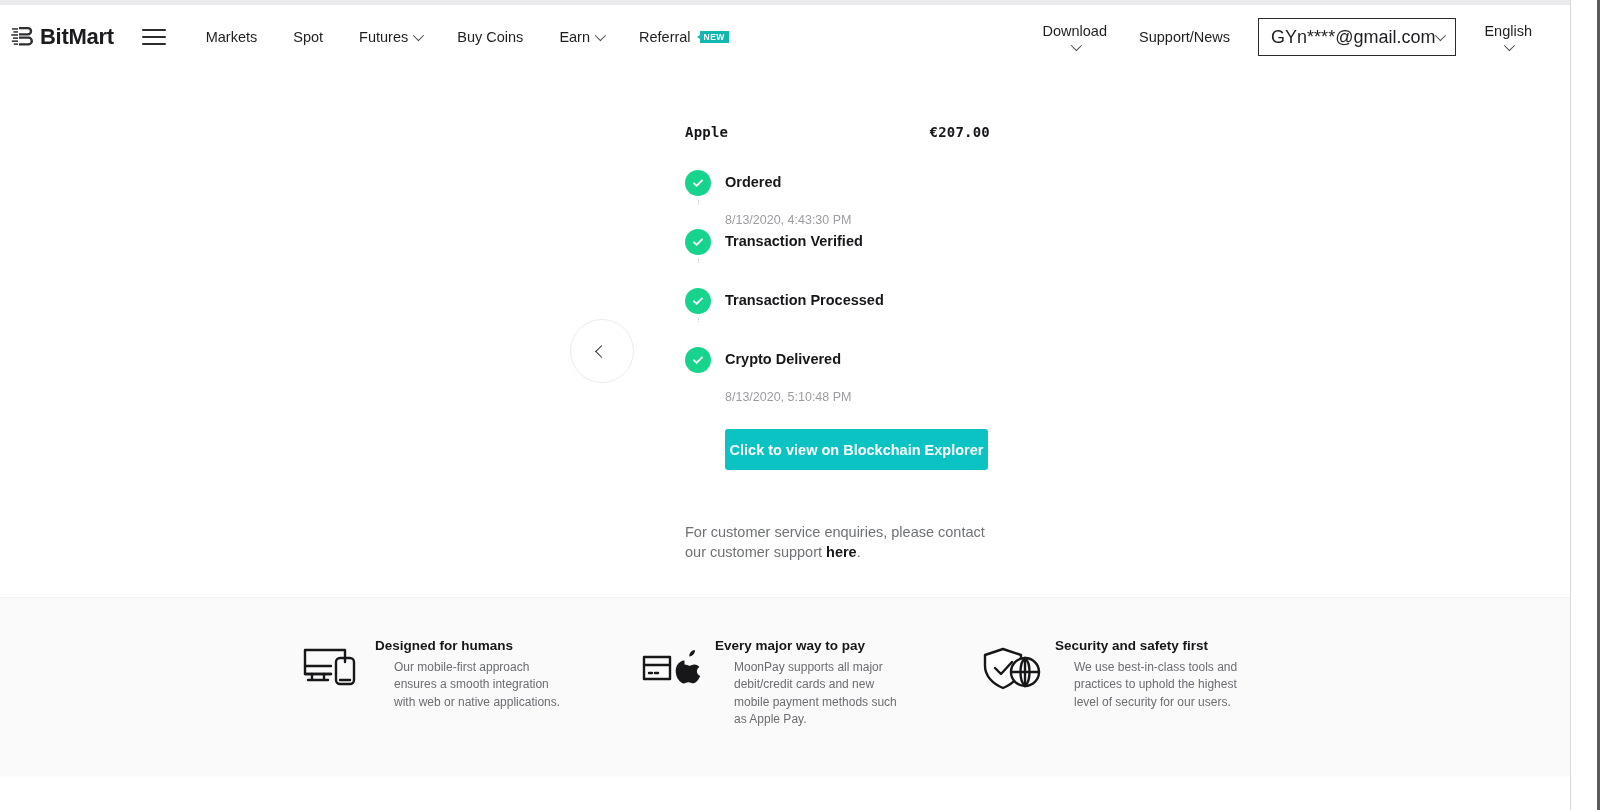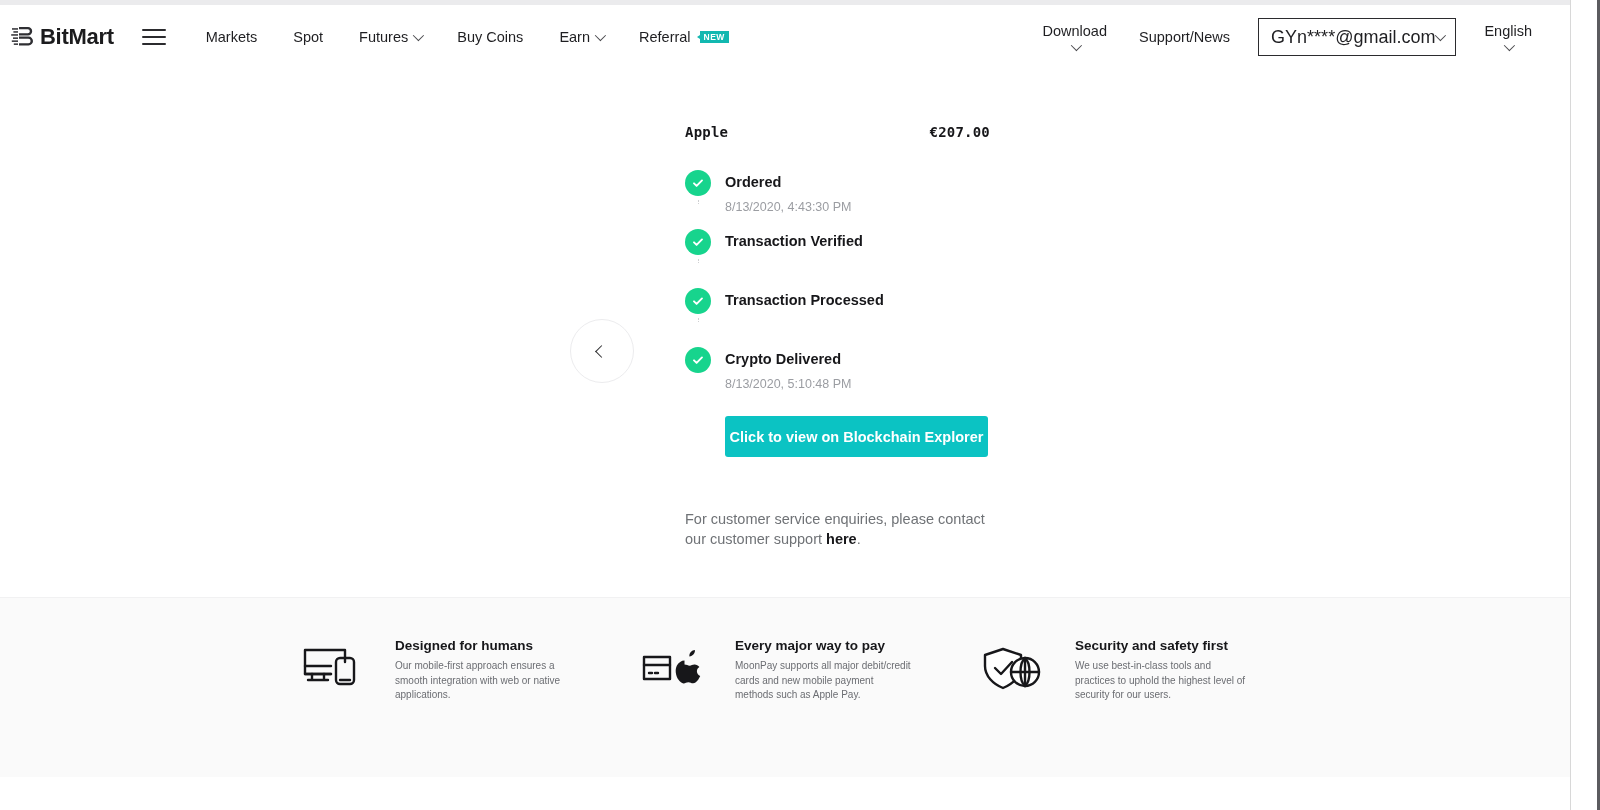--- a/index.html
+++ b/index.html
@@ -156,21 +156,21 @@
   .connector {
     position: absolute; left: 12.5px; top: 30px; bottom: -8px;
     width: 0; border-left: 1.5px dotted #cfd0d2; z-index: 1;
   }
   .step:last-child .connector { display: none; }
   .step-text { padding-top: 3px; }
   .step-title {
     font-size: 14.5px; font-weight: 700; color: #17171a; line-height: 1.3;
   }
   .step-time {
-    font-size: 12.5px; color: #9b9da2; margin-top: 7px; line-height: 1.3;
+    font-size: 12.5px; color: #9b9da2; margin-top: 20px; line-height: 1.3;
   }
 
   .explorer-btn {
     display: block; width: 263px; height: 41px;
     margin: 24px 0 0 40px;
     background: #0bc3c3; color: #ffffff; border: none;
     font-family: "Liberation Sans", sans-serif;
     font-size: 14.5px; font-weight: 700;
     border-radius: 3px; cursor: pointer; text-align: center;
   }
@@ -185,28 +185,28 @@
   .footer {
     position: absolute; left: 0; top: 592px;
     width: 1570px; height: 180px;
     background: #fafafa;
     border-top: 1px solid #f1f1f2;
   }
   .features {
     display: flex; align-items: flex-start;
     padding: 40px 0 0 295px; gap: 0;
   }
-  .feature { display: flex; align-items: flex-start; gap: 24px; width: 340px; }
+  .feature { display: flex; align-items: flex-start; gap: 4px; width: 340px; }
   .feature-icon { flex: 0 0 76px; height: 60px; display: flex; align-items: center; justify-content: center; }
   .feature-icon svg { display: block; }
   .feature-title {
     font-size: 13.5px; font-weight: 700; color: #17171a; margin-bottom: 6px;
   }
   .feature-desc {
-    font-size: 10px; color: #6b6d72; line-height: 1.45; width: 178px;
+    font-size: 12px; color: #6b6d72; line-height: 1.45; width: 178px; margin-left: 19px;
   }
 </style>
 </head>
 <body>
 
 <div id="page">
 
   <div class="top-strip"></div>
 
   <div class="viewport">

